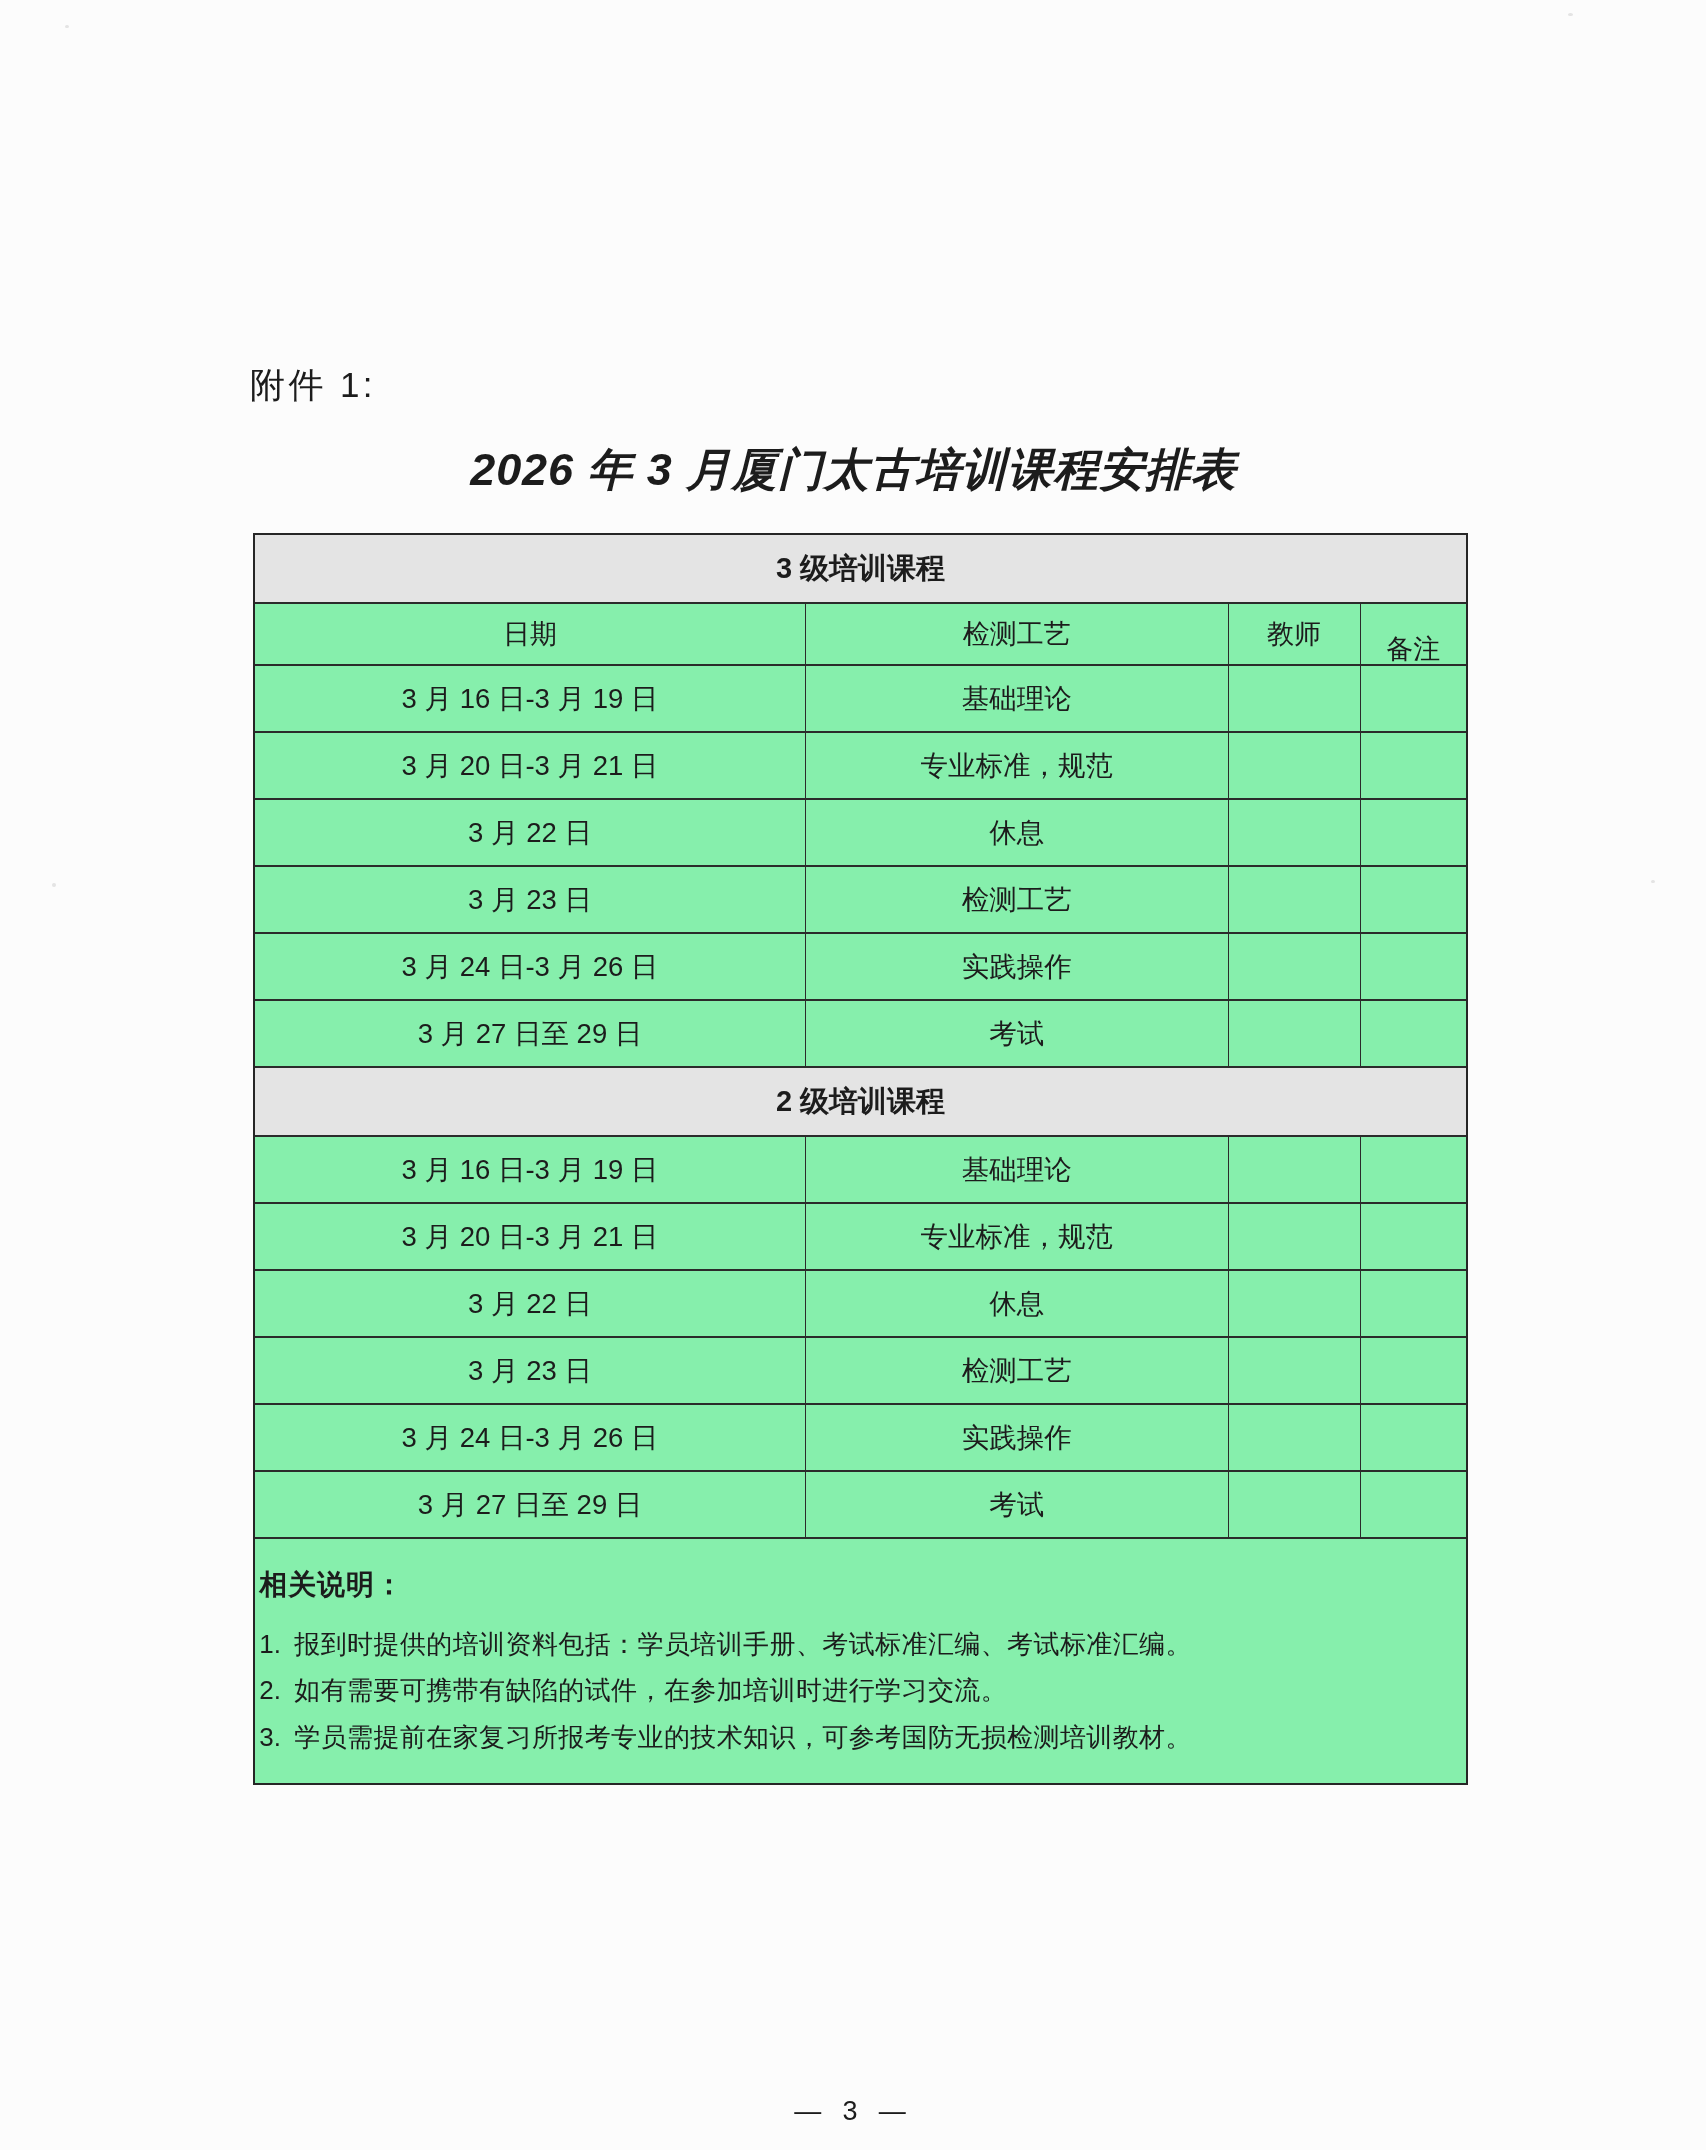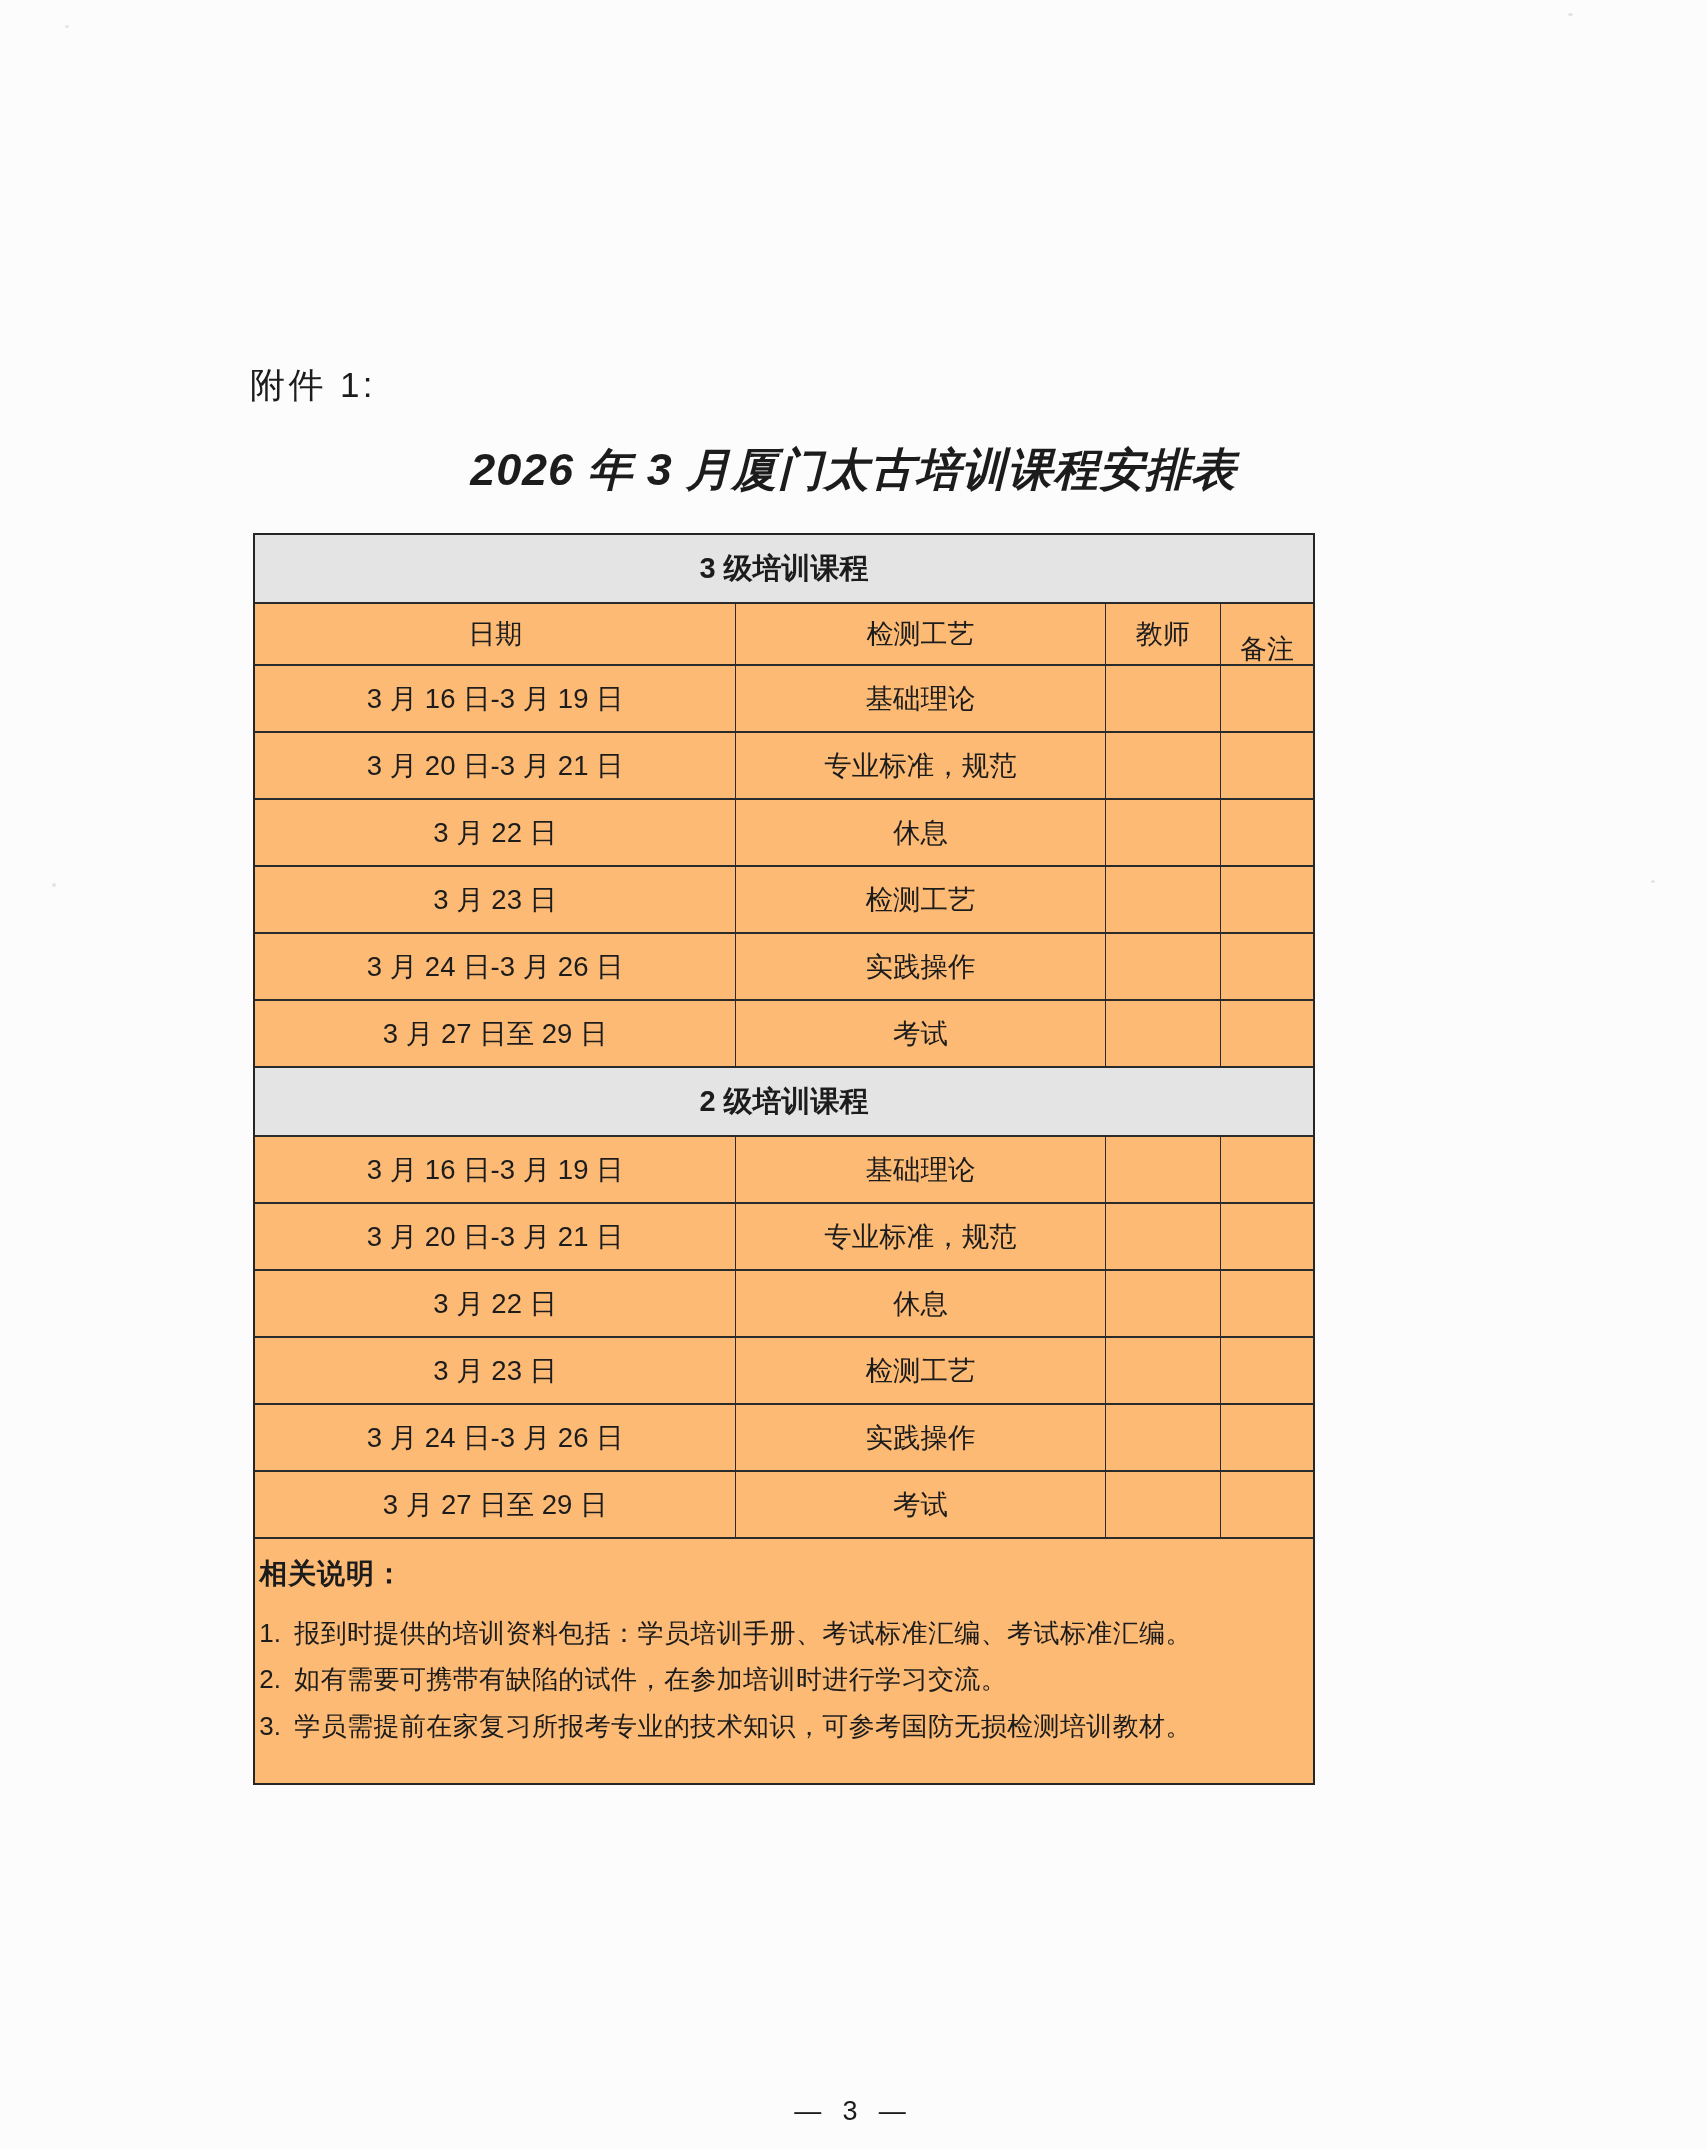--- a/index.html
+++ b/index.html
@@ -15,24 +15,24 @@
     position:absolute; left:250px; top:362px;
     font-size:35px; letter-spacing:3.4px;text-align:right;
   }
   .title {
     position:absolute; left:0; top:440px; width:100%;
     text-align:center;
     font-size:45px; font-weight:bold; letter-spacing:0.9px;font-style:italic;
   }
   .table-frame {
     position:absolute; left:253px; top:533px;
-    width:1062px; height:1252px;
+    width:1215px; height:1252px;
     border:2.6px solid #262626;
     box-sizing:border-box;
-    background:#fdba74;
+    background:#86efac;
     display:flex; flex-direction:column;
   }
   .band-row {
     flex:0 0 auto; height:69px;
     background:#e4e4e4;
     border-bottom:2.6px solid #2b2b2b;
     display:flex; align-items:center; justify-content:center;
     font-size:29px; font-weight:bold;
     box-sizing:border-box;
   }
@@ -55,21 +55,21 @@
   }
   .cell:last-child { border-right:none;margin-top:29px; }
   .header-row .cell { font-size:27px; }
   .notes {
     flex:1 1 auto;
     padding:14.6px 13px 8.6px 4.3px;
     box-sizing:border-box;
   }
   .notes-title {
     font-size:28px; font-weight:bold;
-    margin:1px 0 17px 0;
+    margin:12px 0 17px 0;
     letter-spacing:0.9px;
   }
   .note-item { display:flex; font-size:26px; line-height:1.8; }
   .note-num { flex:0 0 35px; }
   .note-text { flex:1; letter-spacing:0.4px; }
   .page-number {
     position:absolute; top:2096px; left:0; width:100%;
     text-align:center;
     font-size:27px; letter-spacing:6.9px;
   }

